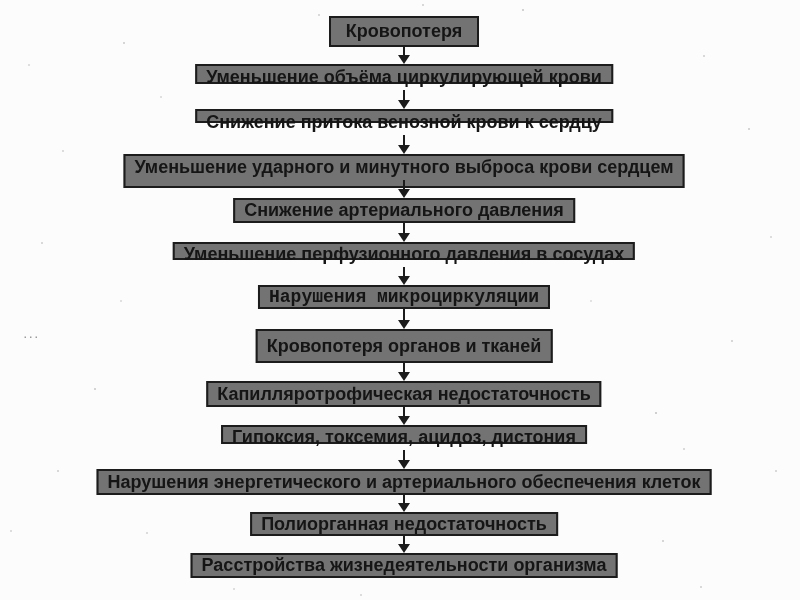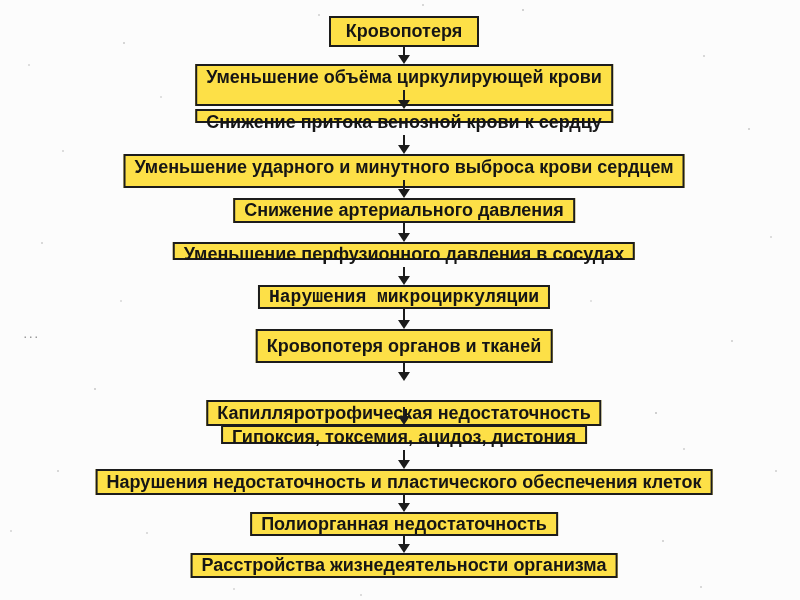--- a/index.html
+++ b/index.html
@@ -9,21 +9,21 @@
     background:#fcfcfc;
     font-family:"Liberation Sans", sans-serif;
     overflow:hidden;
   }
   .fbox{
     position:absolute;
     left:404px;
     transform:translateX(-50%);
     box-sizing:border-box;
     border:2px solid #1c1c1c;
-    background:#fde047;
+    background:#737373;
     padding:0 9px;
     white-space:nowrap;
     font-size:18px;
     font-weight:700;
     color:#151515;
     text-align:center;
   }
   .shaft{
     position:absolute;
     left:403px;
@@ -65,48 +65,48 @@
 </head>
 <body>
 
 <div class="page">
   <div class="noise" ,=""></div>
   <div class="artifact">...</div>
   <div id="flow">
       <div class="fbox" style="top: 16px; height: 31px; line-height: 27px; min-width: 150px;">Кровопотеря</div>
       <div class="shaft" style="top: 47px; height: 9px;"></div>
       <div class="head" style="top: 55px;"></div>
-      <div class="fbox" style="top: 64px; height: 42px; line-height: 22px;">Уменьшение объёма циркулирующей крови</div>
+      <div class="fbox" style="top: 64px; height: 20px; line-height: 22px;">Уменьшение объёма циркулирующей крови</div>
       <div class="shaft" style="top: 90px; height: 11px;"></div>
       <div class="head" style="top: 100px;"></div>
       <div class="fbox" style="top: 109px; height: 14px; line-height: 22px;">Снижение притока венозной крови к сердцу</div>
       <div class="shaft" style="top: 135px; height: 11px;"></div>
       <div class="head" style="top: 145px;"></div>
       <div class="fbox" style="top: 154px; height: 34px; line-height: 22px;">Уменьшение ударного и минутного выброса крови сердцем</div>
       <div class="shaft" style="top: 180px; height: 10px;"></div>
       <div class="head" style="top: 189px;"></div>
       <div class="fbox" style="top: 198px; height: 25px; line-height: 21px;">Снижение артериального давления</div>
       <div class="shaft" style="top: 223px; height: 11px;"></div>
       <div class="head" style="top: 233px;"></div>
       <div class="fbox" style="top: 242px; height: 18px; line-height: 21px;">Уменьшение перфузионного давления в сосудах</div>
       <div class="shaft" style="top: 267px; height: 10px;"></div>
       <div class="head" style="top: 276px;"></div>
       <div class="fbox" style="top: 285px; height: 24px; line-height: 20px; font-family: Liberation Mono, monospace;">Нарушения микроциркуляции</div>
       <div class="shaft" style="top: 309px; height: 12px;"></div>
       <div class="head" style="top: 320px;"></div>
       <div class="fbox" style="top: 329px; height: 34px; line-height: 30px;">Кровопотеря органов и тканей</div>
       <div class="shaft" style="top: 363px; height: 10px;"></div>
       <div class="head" style="top: 372px;"></div>
-      <div class="fbox" style="top: 400px; height: 26px; line-height: 22px;">Капилляротрофическая недостаточность</div>
+      <div class="fbox" style="top: 381px; height: 26px; line-height: 22px;">Капилляротрофическая недостаточность</div>
       <div class="shaft" style="top: 407px; height: 10px;"></div>
       <div class="head" style="top: 416px;"></div>
       <div class="fbox" style="top: 425px; height: 19px; line-height: 21px;">Гипоксия, токсемия, ацидоз, дистония</div>
       <div class="shaft" style="top: 450px; height: 11px;"></div>
       <div class="head" style="top: 460px;"></div>
-      <div class="fbox" style="top: 469px; height: 26px; line-height: 22px;">Нарушения недостаточность и пластического обеспечения клеток</div>
+      <div class="fbox" style="top: 469px; height: 26px; line-height: 22px;">Нарушения энергетического и артериального обеспечения клеток</div>
       <div class="shaft" style="top: 495px; height: 9px;"></div>
       <div class="head" style="top: 503px;"></div>
       <div class="fbox" style="top: 512px; height: 24px; line-height: 20px;">Полиорганная недостаточность</div>
       <div class="shaft" style="top: 536px; height: 9px;"></div>
       <div class="head" style="top: 544px;"></div>
       <div class="fbox" style="top: 553px; height: 25px; line-height: 21px;">Расстройства жизнедеятельности организма</div>
     </div>
 </div>
 
 </body></html>

